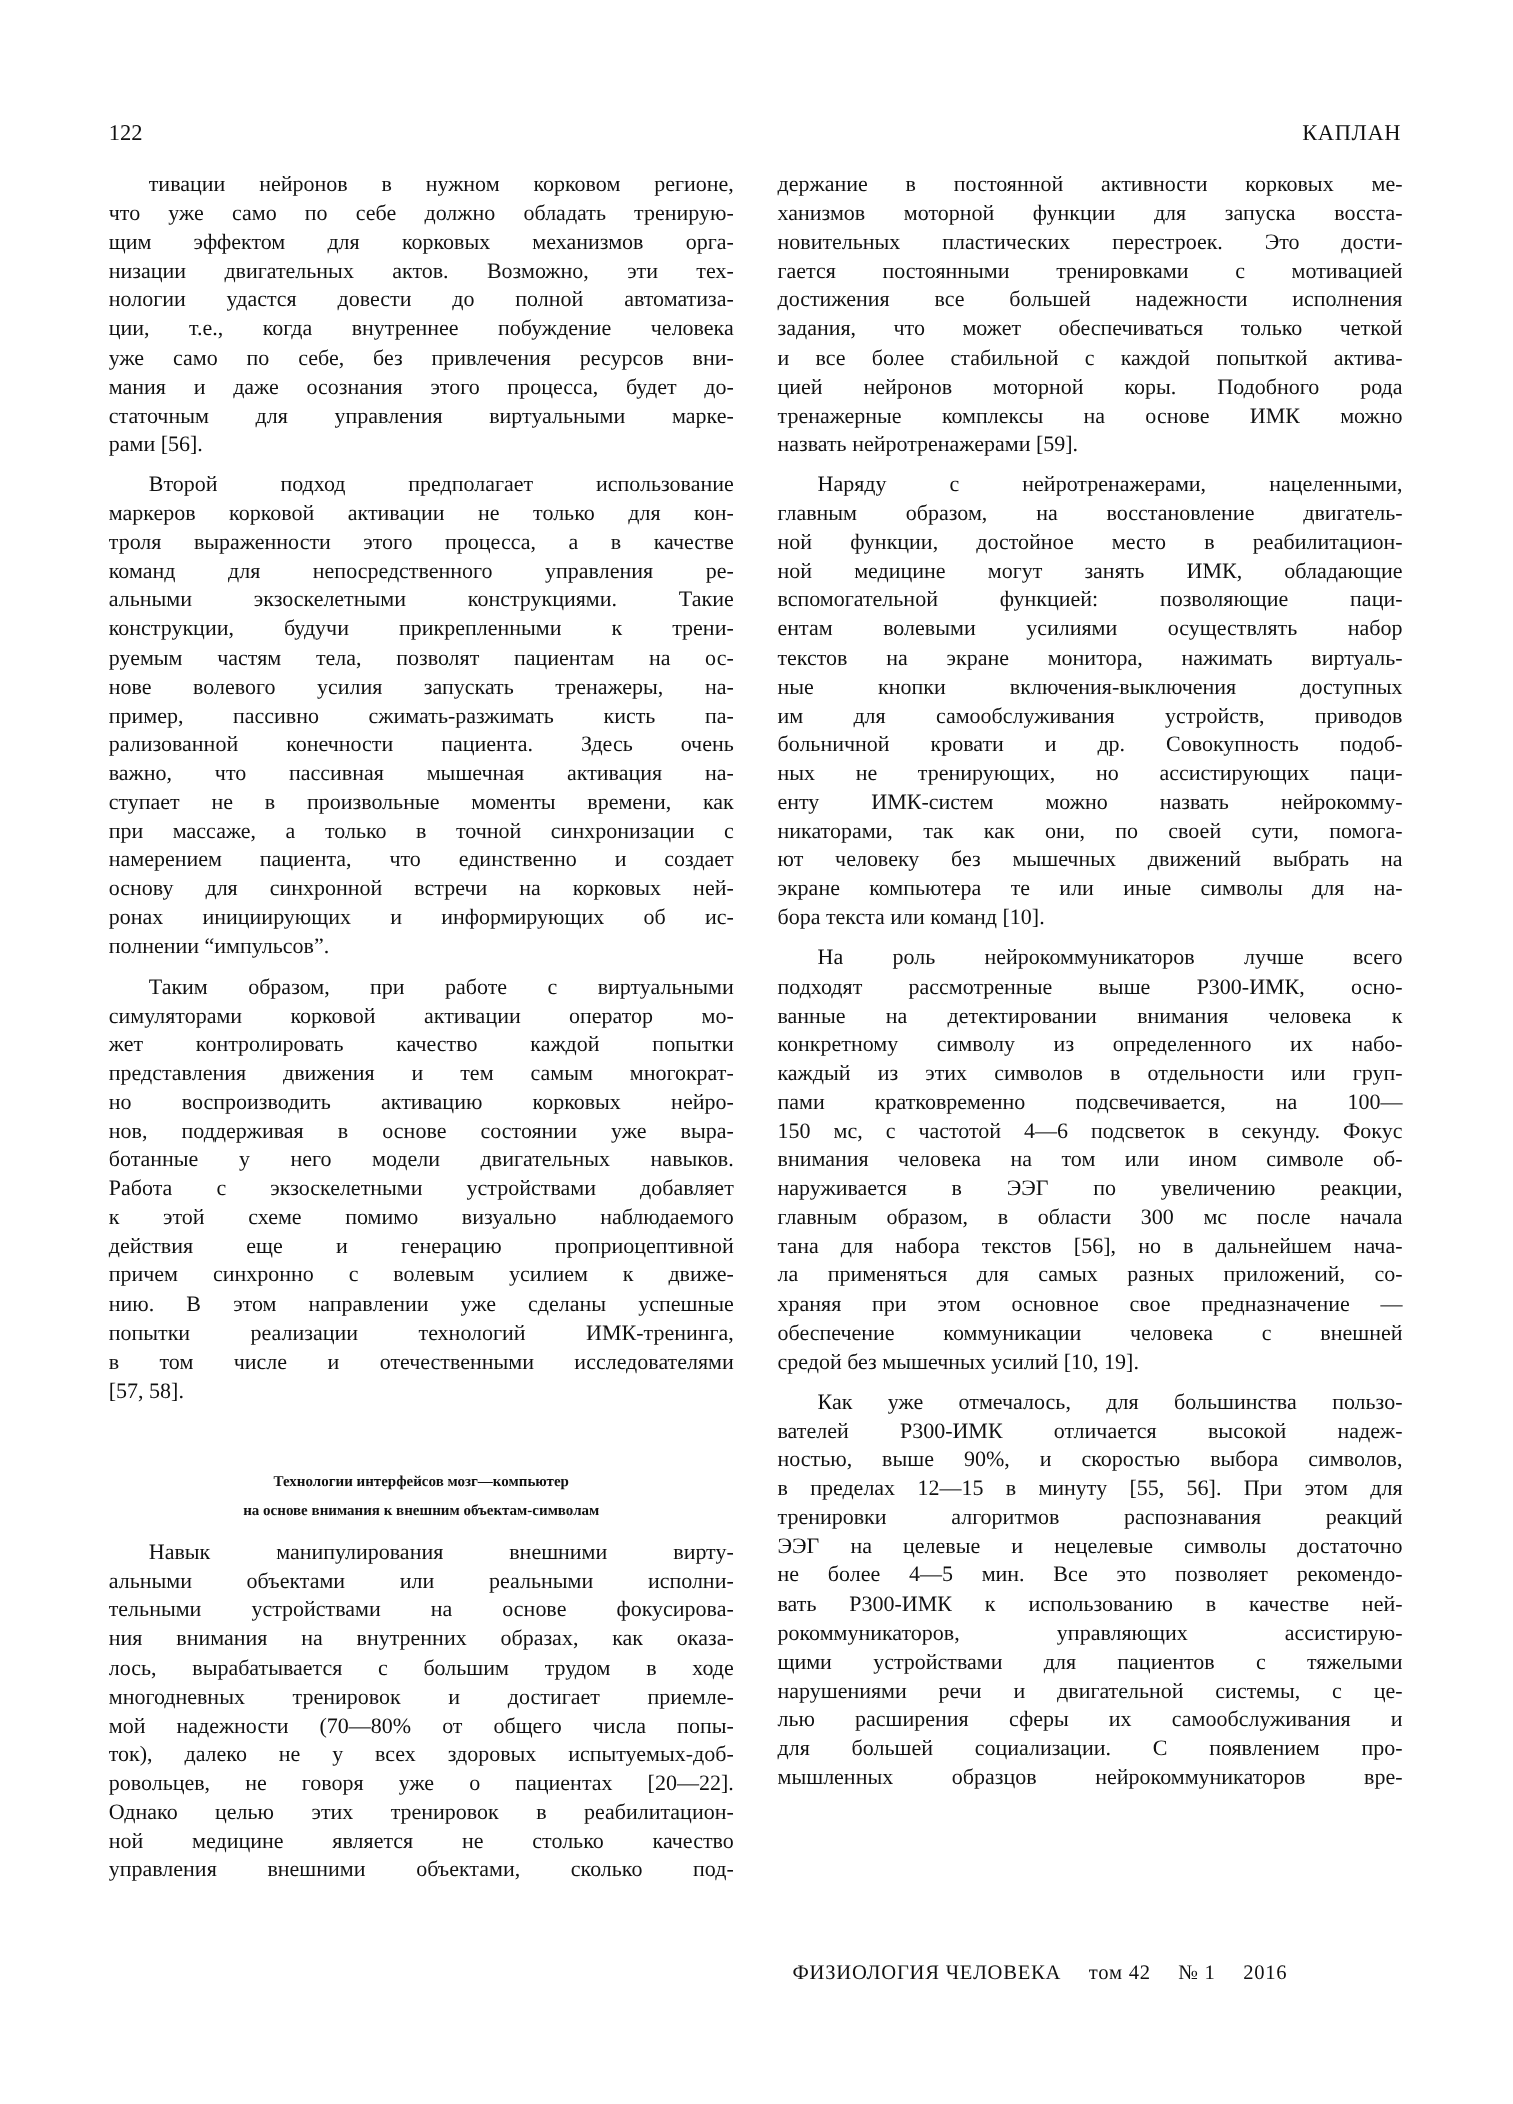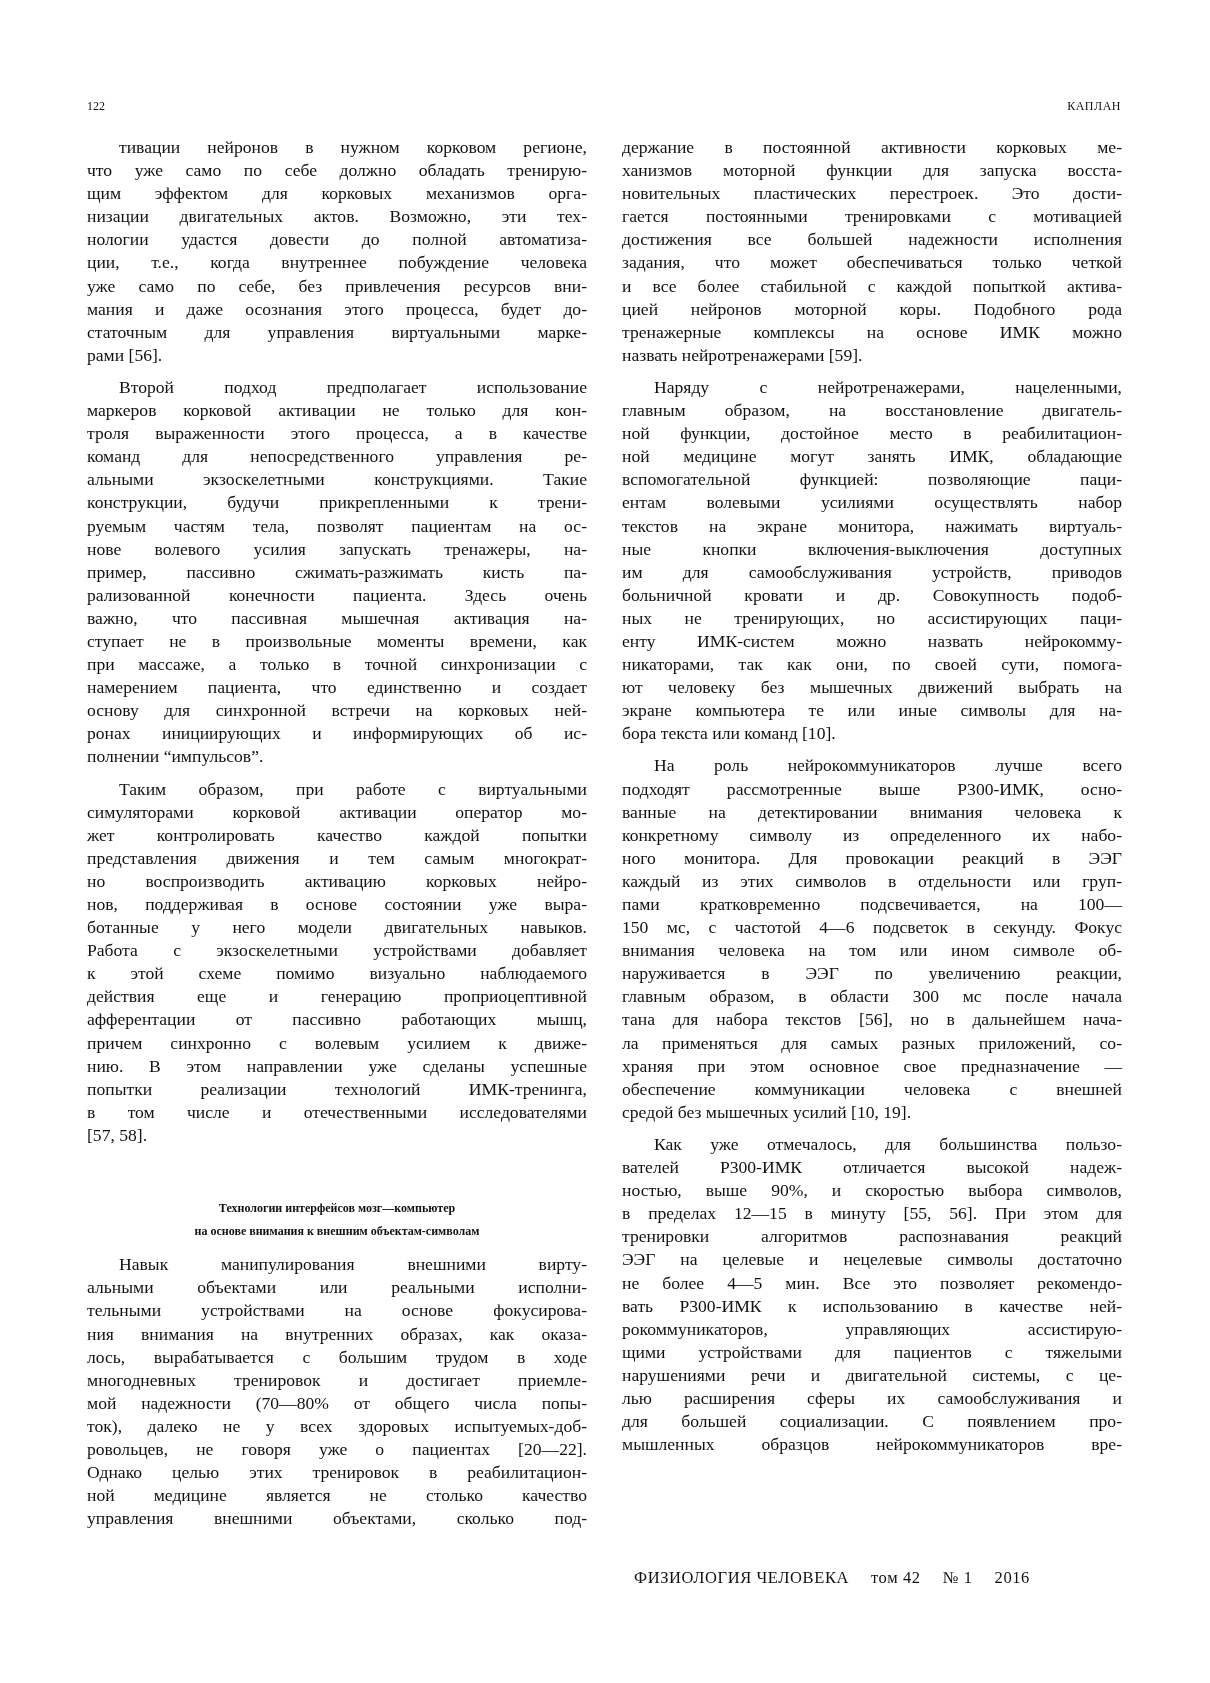--- a/index.html
+++ b/index.html
@@ -14,21 +14,21 @@
       overflow: hidden;
       font-family: "Liberation Serif", "DejaVu Serif", serif;
       color: #111111;
     }
     .running-head {
       position: absolute;
       top: 94px;
       left: 87px;
       width: 1034px;
       height: 24px;
-      font-size: 12px;
+      font-size: 18px;
       line-height: 24px;
     }
     .page-number {
       position: absolute;
       left: 0;
       top: 0;
     }
     .running-title {
       position: absolute;
       left: 0;
@@ -127,21 +127,20 @@
       <span class="line first">Таким образом, при работе с виртуальными</span>
       <span class="line">симуляторами корковой активации оператор мо-</span>
       <span class="line">жет контролировать качество каждой попытки</span>
       <span class="line">представления движения и тем самым многократ-</span>
       <span class="line">но воспроизводить активацию корковых нейро-</span>
       <span class="line">нов, поддерживая в основе состоянии уже выра-</span>
       <span class="line">ботанные у него модели двигательных навыков.</span>
       <span class="line">Работа с экзоскелетными устройствами добавляет</span>
       <span class="line">к этой схеме помимо визуально наблюдаемого</span>
       <span class="line">действия еще и генерацию проприоцептивной</span>
-      <span class="line">афферентации от пассивно работающих мышц,</span>
       <span class="line">причем синхронно с волевым усилием к движе-</span>
       <span class="line">нию. В этом направлении уже сделаны успешные</span>
       <span class="line">попытки реализации технологий ИМК-тренинга,</span>
       <span class="line">в том числе и отечественными исследователями</span>
       <span class="line last">[57, 58].</span>
     </div>
   <div class="section-heading">
       <span class="line">Технологии интерфейсов мозг—компьютер</span>
       <span class="line">на основе внимания к внешним объектам-символам</span>
     </div>
@@ -190,21 +189,20 @@
       <span class="line">никаторами, так как они, по своей сути, помога-</span>
       <span class="line">ют человеку без мышечных движений выбрать на</span>
       <span class="line">экране компьютера те или иные символы для на-</span>
       <span class="line last">бора текста или команд [10].</span>
     </div>
   <div class="para">
       <span class="line first">На роль нейрокоммуникаторов лучше всего</span>
       <span class="line">подходят рассмотренные выше Р300-ИМК, осно-</span>
       <span class="line">ванные на детектировании внимания человека к</span>
       <span class="line">конкретному символу из определенного их набо-</span>
-      <span class="line">ного монитора. Для провокации реакций в ЭЭГ</span>
       <span class="line">каждый из этих символов в отдельности или груп-</span>
       <span class="line">пами кратковременно подсвечивается, на 100—</span>
       <span class="line">150 мс, с частотой 4—6 подсветок в секунду. Фокус</span>
       <span class="line">внимания человека на том или ином символе об-</span>
       <span class="line">наруживается в ЭЭГ по увеличению реакции,</span>
       <span class="line">главным образом, в области 300 мс после начала</span>
       <span class="line">тана для набора текстов [56], но в дальнейшем нача-</span>
       <span class="line">ла применяться для самых разных приложений, со-</span>
       <span class="line">храняя при этом основное свое предназначение —</span>
       <span class="line">обеспечение коммуникации человека с внешней</span>

